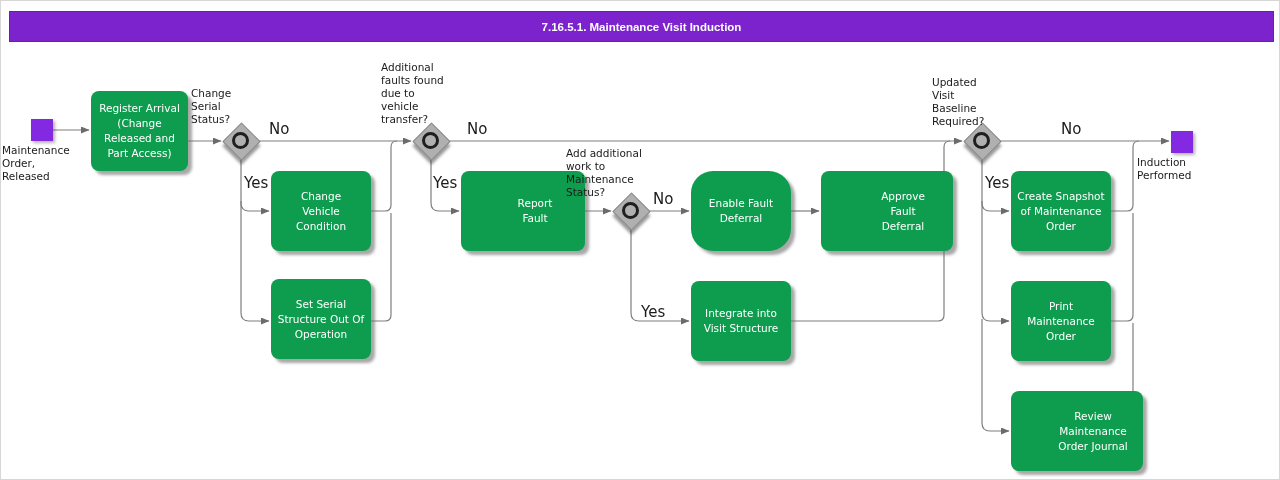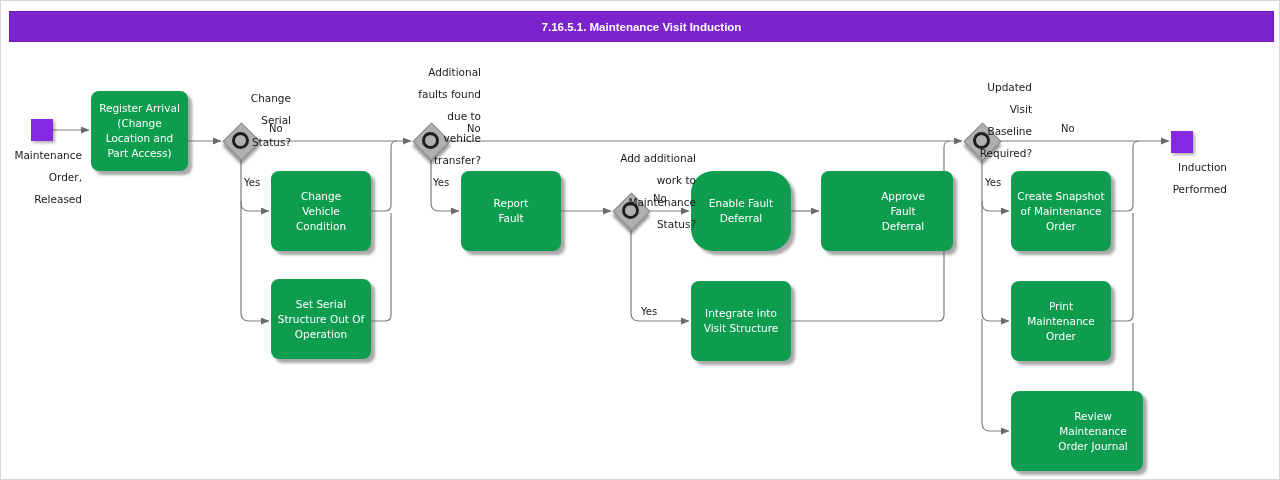--- a/index.html
+++ b/index.html
@@ -24,21 +24,21 @@
   .task{
     position:absolute; width:100px; height:80px; background:#0e9d4e;
     border-radius:8px; color:#ffffff; font-size:10.5px; line-height:15px;
     text-align:center; display:flex; align-items:center; justify-content:center;
     white-space:pre-line; box-shadow:4px 4px 3px rgba(110,110,110,0.6);
     cursor:pointer;
   }
   #t-register{left:90px; top:90px; width:97px;}
   #t-cvc{left:270px; top:170px;}
   #t-sss{left:270px; top:278px;}
-  #t-rf{left:460px; top:170px;}
+  #t-rf{left:460px; top:170px;padding-left:24px;}
   #t-efd{left:690px; top:170px;border-radius:22px;}
   #t-afd{left:820px; top:170px;padding-left:32px;}
   #t-ivs{left:690px; top:280px;}
   #t-cs{left:1010px; top:170px;}
   #t-pmo{left:1010px; top:280px;}
   #t-rmoj{left:1010px; top:390px;padding-left:32px;}
   
   .gateway{position:absolute; width:36px; height:36px;}
   #g1{left:222px; top:122px;}
   #g2{left:412px; top:122px;}
@@ -55,30 +55,30 @@
   }
   
   .event{
     position:absolute; width:22px; height:22px; background:#8429e2;
     box-shadow:2px 2px 3px rgba(0,0,0,0.3);
   }
   #ev-start{left:30px; top:118px;}
   #ev-end{left:1170px; top:130px;}
   
   .lbl{
-    position:absolute; color:#1a1a1a; font-size:10.5px; line-height:22px;
-    text-align:right; white-space:pre-line;
+    position:absolute; color:#1a1a1a; font-size:10.5px; line-height:13px;
+    text-align:left; white-space:pre-line;
   }
   #lbl-start{left:1px;   top:143px; width:80px;}
   #lbl-end{left:1136px;  top:155px; width:90px;}
   #q1{left:190px; top:86px;  width:100px;}
   #q2{left:380px; top:60px;  width:100px;}
   #q3{left:565px; top:146px; width:130px;}
   #q4{left:931px; top:75px;  width:100px;}
-  .branch{position:absolute; color:#1a1a1a; font-size:10px; line-height:12px;text-align:right;}
+  .branch{position:absolute; color:#1a1a1a; font-size:15px; line-height:12px;text-align:right;}
   #b1-no{left:268px;  top:122px;}
   #b1-yes{left:243px; top:176px;}
   #b2-no{left:466px;  top:122px;}
   #b2-yes{left:432px; top:176px;}
   #b3-no{left:652px;  top:192px;}
   #b3-yes{left:640px; top:305px;}
   #b4-no{left:1060px; top:122px;}
   #b4-yes{left:984px; top:176px;}
 </style>
 </head>
@@ -125,21 +125,21 @@
   <div class="event" id="ev-start"></div>
   <div class="lbl" id="lbl-start">Maintenance
 Order,
 Released</div>
   <div class="event" id="ev-end"></div>
   <div class="lbl" id="lbl-end">Induction
 Performed</div>
 
   <div class="task" id="t-register">Register Arrival
 (Change
-Location and
+Released and
 Part Access)</div>
   <div class="task" id="t-cvc">Change
 Vehicle
 Condition</div>
   <div class="task" id="t-sss">Set Serial
 Structure Out Of
 Operation</div>
   <div class="task" id="t-rf">Report
 Fault</div>
   <div class="task" id="t-efd">Enable Fault

